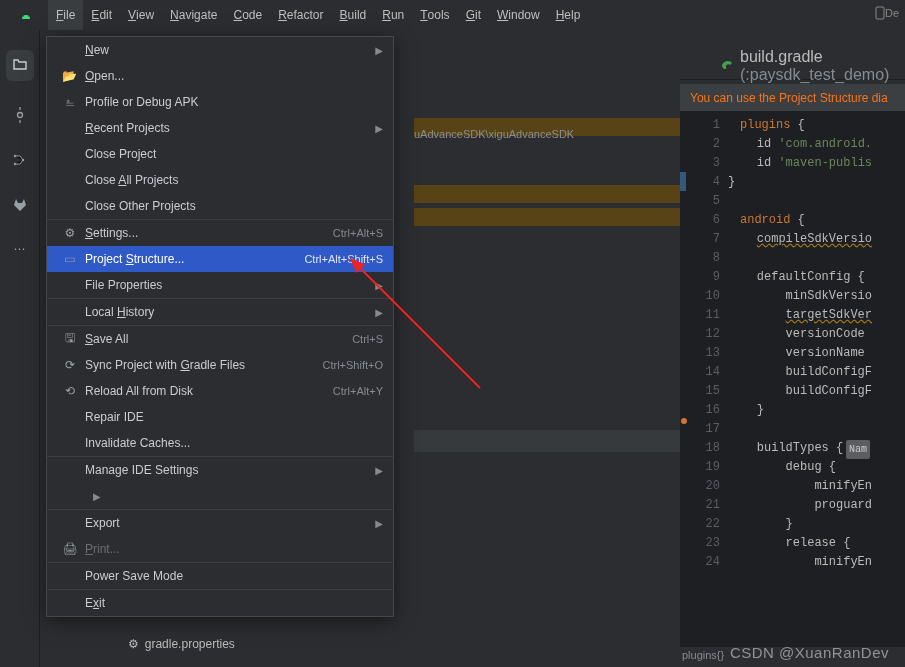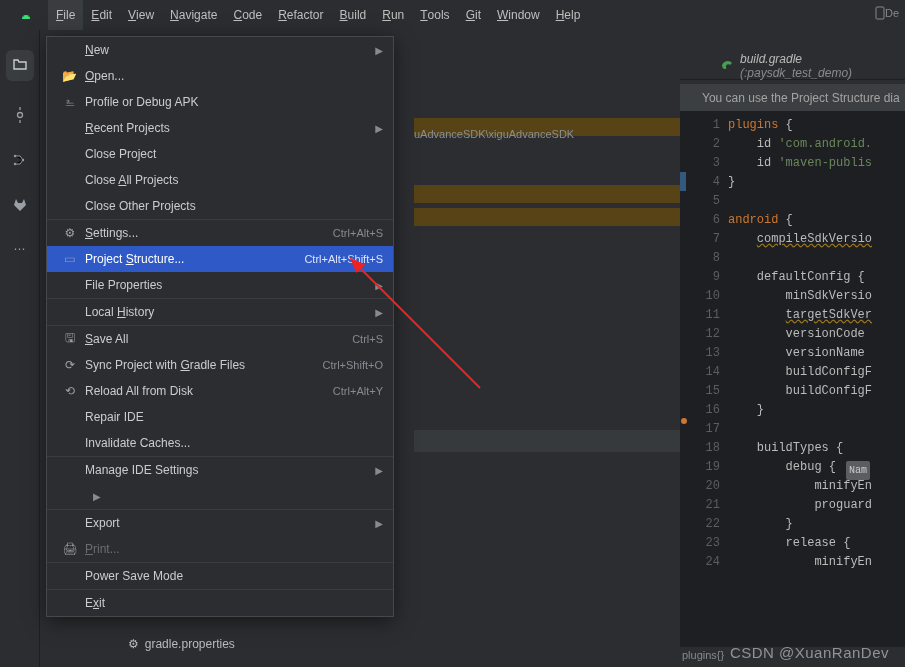--- a/index.html
+++ b/index.html
@@ -21,30 +21,30 @@
 .dropdown .ic { width:18px; text-align:center; color:#9aa0a6; margin-right:6px; font-size:12px; }
 .dropdown .lbl { flex:1; color:#c9ccd1; white-space:nowrap; }
 .dropdown .row.selected .lbl { color:#fff; }
 .dropdown .lbl .u { text-decoration:underline; }
 .dropdown .sc { color:#868a91; font-size:11px; }
 .dropdown .row.selected .sc { color:#dce4ff; }
 .dropdown .chev { color:#868a91; font-size:10px; margin-left:8px; }
 .dropdown .row.disabled .lbl { color:#6a6d72; }
 .editor-tabs { position:absolute; left:680px; top:52px; right:0; height:28px; display:flex; align-items:center; background:#2b2d30; border-bottom:1px solid #1e1f22; }
 .editor-tabs .eicon { color:#499c54; margin:0 6px 0 40px; }
-.editor-tabs .tabname { color:#bbbbbb; font-size:12px;font-style:italic; }
-.banner { position:absolute; left:680px; top:84px; right:0; height:28px; background:#3c3f41; border-bottom:1px solid #1e1f22; color:#a3a3a3; font-size:12px; display:flex; align-items:center; padding-left:22px; overflow:hidden; white-space:nowrap; }
+.editor-tabs .tabname { color:#bbbbbb; font-size:16px; }
+.banner { position:absolute; left:680px; top:84px; right:0; height:28px; background:#3c3f41; border-bottom:1px solid #1e1f22; color:#f97316; font-size:12px; display:flex; align-items:center; padding-left:10px; overflow:hidden; white-space:nowrap; }
 .code-area { position:absolute; left:680px; top:112px; right:0; bottom:20px; background:#1e1f22; display:flex; overflow:hidden; font-family:Consolas,"Courier New",monospace; font-size:12px; }
 .code-area .marks { width:8px; }
 .code-area .gutter { width:40px; text-align:right; color:#5a5d63; padding:4px 8px 0 0; line-height:19px; }
 .code-area .gutter .ln { height:19px; }
 .code-area .code { padding-top:4px; line-height:19px; white-space:pre; }
 .code-area .code .row { height:19px; position:relative; }
-.kw { color:#cc7832; } .str { color:#6a8759; } .fn { color:#ffc66d; } .nm { color:#bbbbbb; } .warn { text-decoration:wavy underline #9e7b1e; }
-.code .bp { position:absolute; right:2px; top:1px; background:#5b5d60; color:#c9ccd1; font-size:10px; padding:0 3px; border-radius:2px;margin-top:21px; }
+.kw { color:#cc7832;margin-left:12px; } .str { color:#6a8759; } .fn { color:#ffc66d; } .nm { color:#bbbbbb; } .warn { text-decoration:wavy underline #9e7b1e; }
+.code .bp { position:absolute; right:2px; top:1px; background:#5b5d60; color:#c9ccd1; font-size:10px; padding:0 3px; border-radius:2px; }
 .hl-line { position:absolute; height:19px; width:6px; background:#35597d; }
 .caret-line { position:absolute; width:6px; height:6px; background:#cc7832; border-radius:50%; }
 .breadcrumb { position:absolute; left:682px; bottom:0; height:24px; color:#868a91; font-size:11px; display:flex; align-items:center; }
 .watermark { position:absolute; right:16px; bottom:6px; color:#8f9398; font-size:15px; font-weight:500; letter-spacing:0.5px; pointer-events:none; }
 .project-panel { position:absolute; left:40px; top:30px; width:630px; height:637px; background:#2b2d30; }
 .strip { position:absolute; left:374px; width:295px; height:18px; background:#5f4810; opacity:0.85; }
 .strip1{top:88px;} .strip2{top:155px;} .strip3{top:178px;}
 .strip4{top:400px; height:22px; background:#3a3d40; width:295px; }
 .pathbar { position:absolute; left:374px; top:98px; color:#8a8e93; font-size:11px; }
 .proj-item { position:absolute; left:88px; bottom:16px; display:flex; align-items:center; gap:6px; color:#bbbbbb; font-size:12px; }

